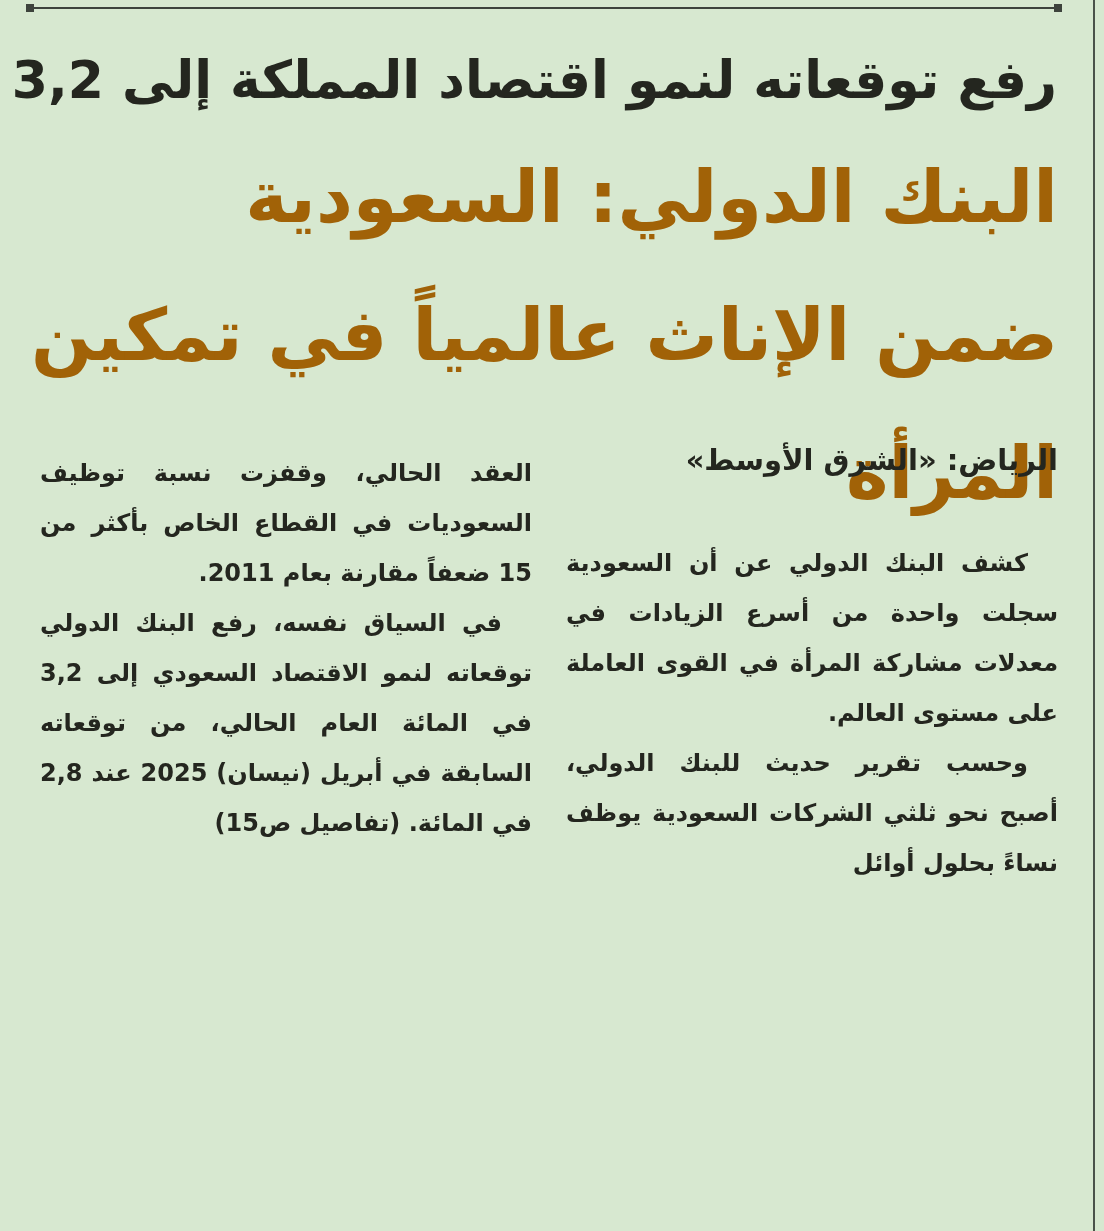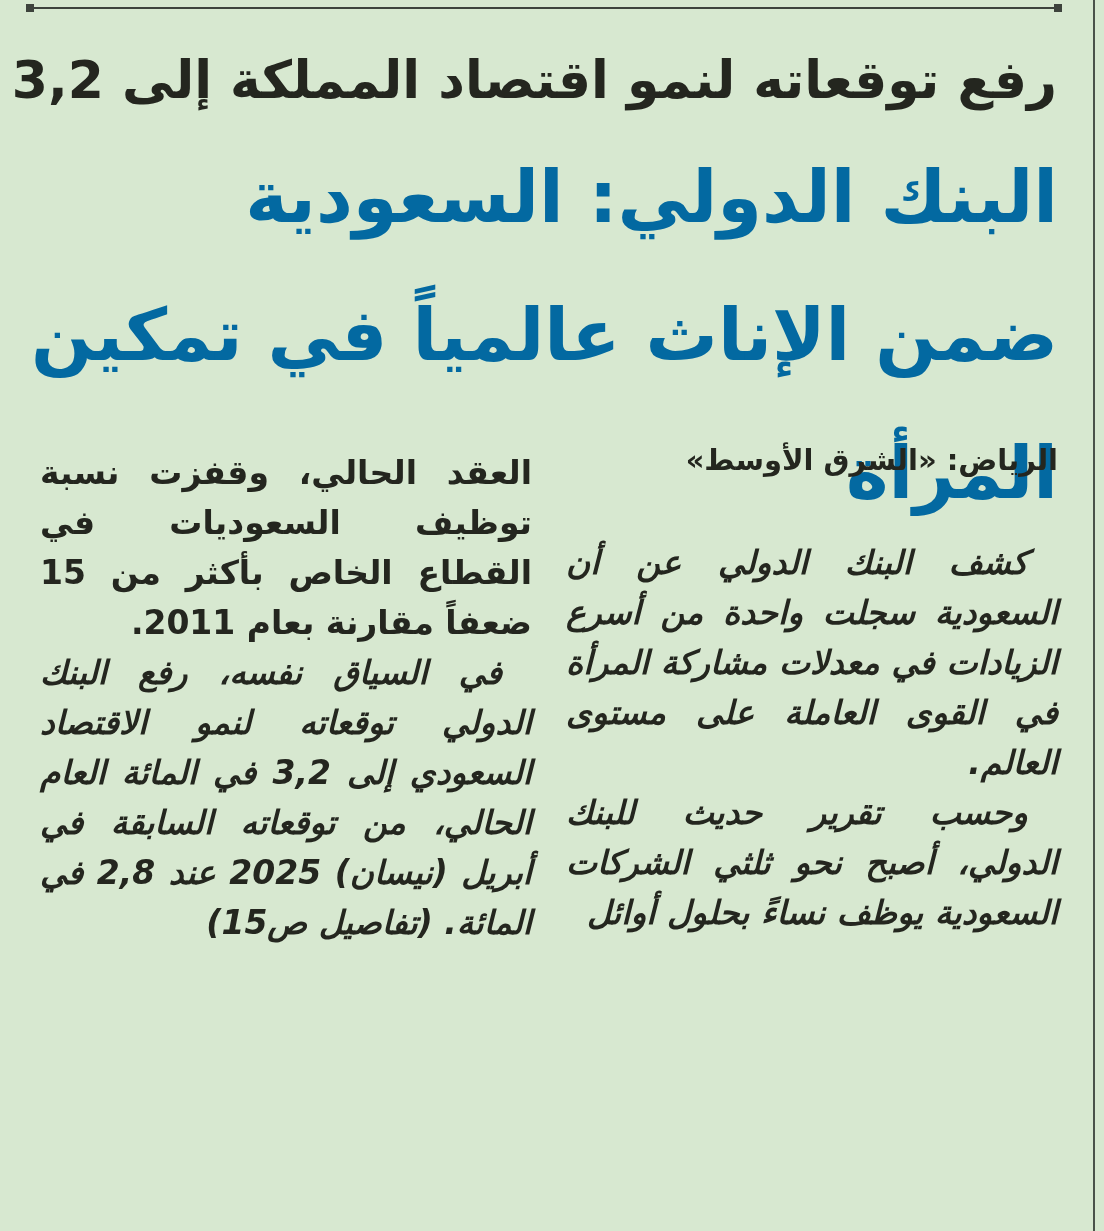--- a/index.html
+++ b/index.html
@@ -55,21 +55,21 @@
   .headline {
     position: absolute;
     top: 128px;
     right: 46px;
     left: 16px;
     margin: 0;
     text-align: right;
     font-size: 72px;
     line-height: 138px;
     font-weight: bold;
-    color: #0369a1;
+    color: #a16207;
   }
   .content {
     position: absolute;
     top: 438px;
     right: 46px;
     left: 40px;
     display: flex;
     gap: 34px;
   }
   .col {
@@ -81,29 +81,28 @@
   }
   .byline {
     font-size: 29px;
     font-weight: bold;
     line-height: 44px;
     margin-bottom: 56px;
     text-align: right;
   }
   .para {
     margin: 0;
-    font-size: 33px;
+    font-size: 24px;
     font-weight: bold;
     line-height: 50px;
     text-align: justify;
     text-justify: inter-word;
   }
   .para.indent {
     text-indent: 30px;
-    font-style: italic;
   }
 </style>
 </head>
 <body>
 
 <div class="top-rule">
   <span class="rule-dot start"></span>
   <span class="rule-dot end"></span>
 </div>
 

